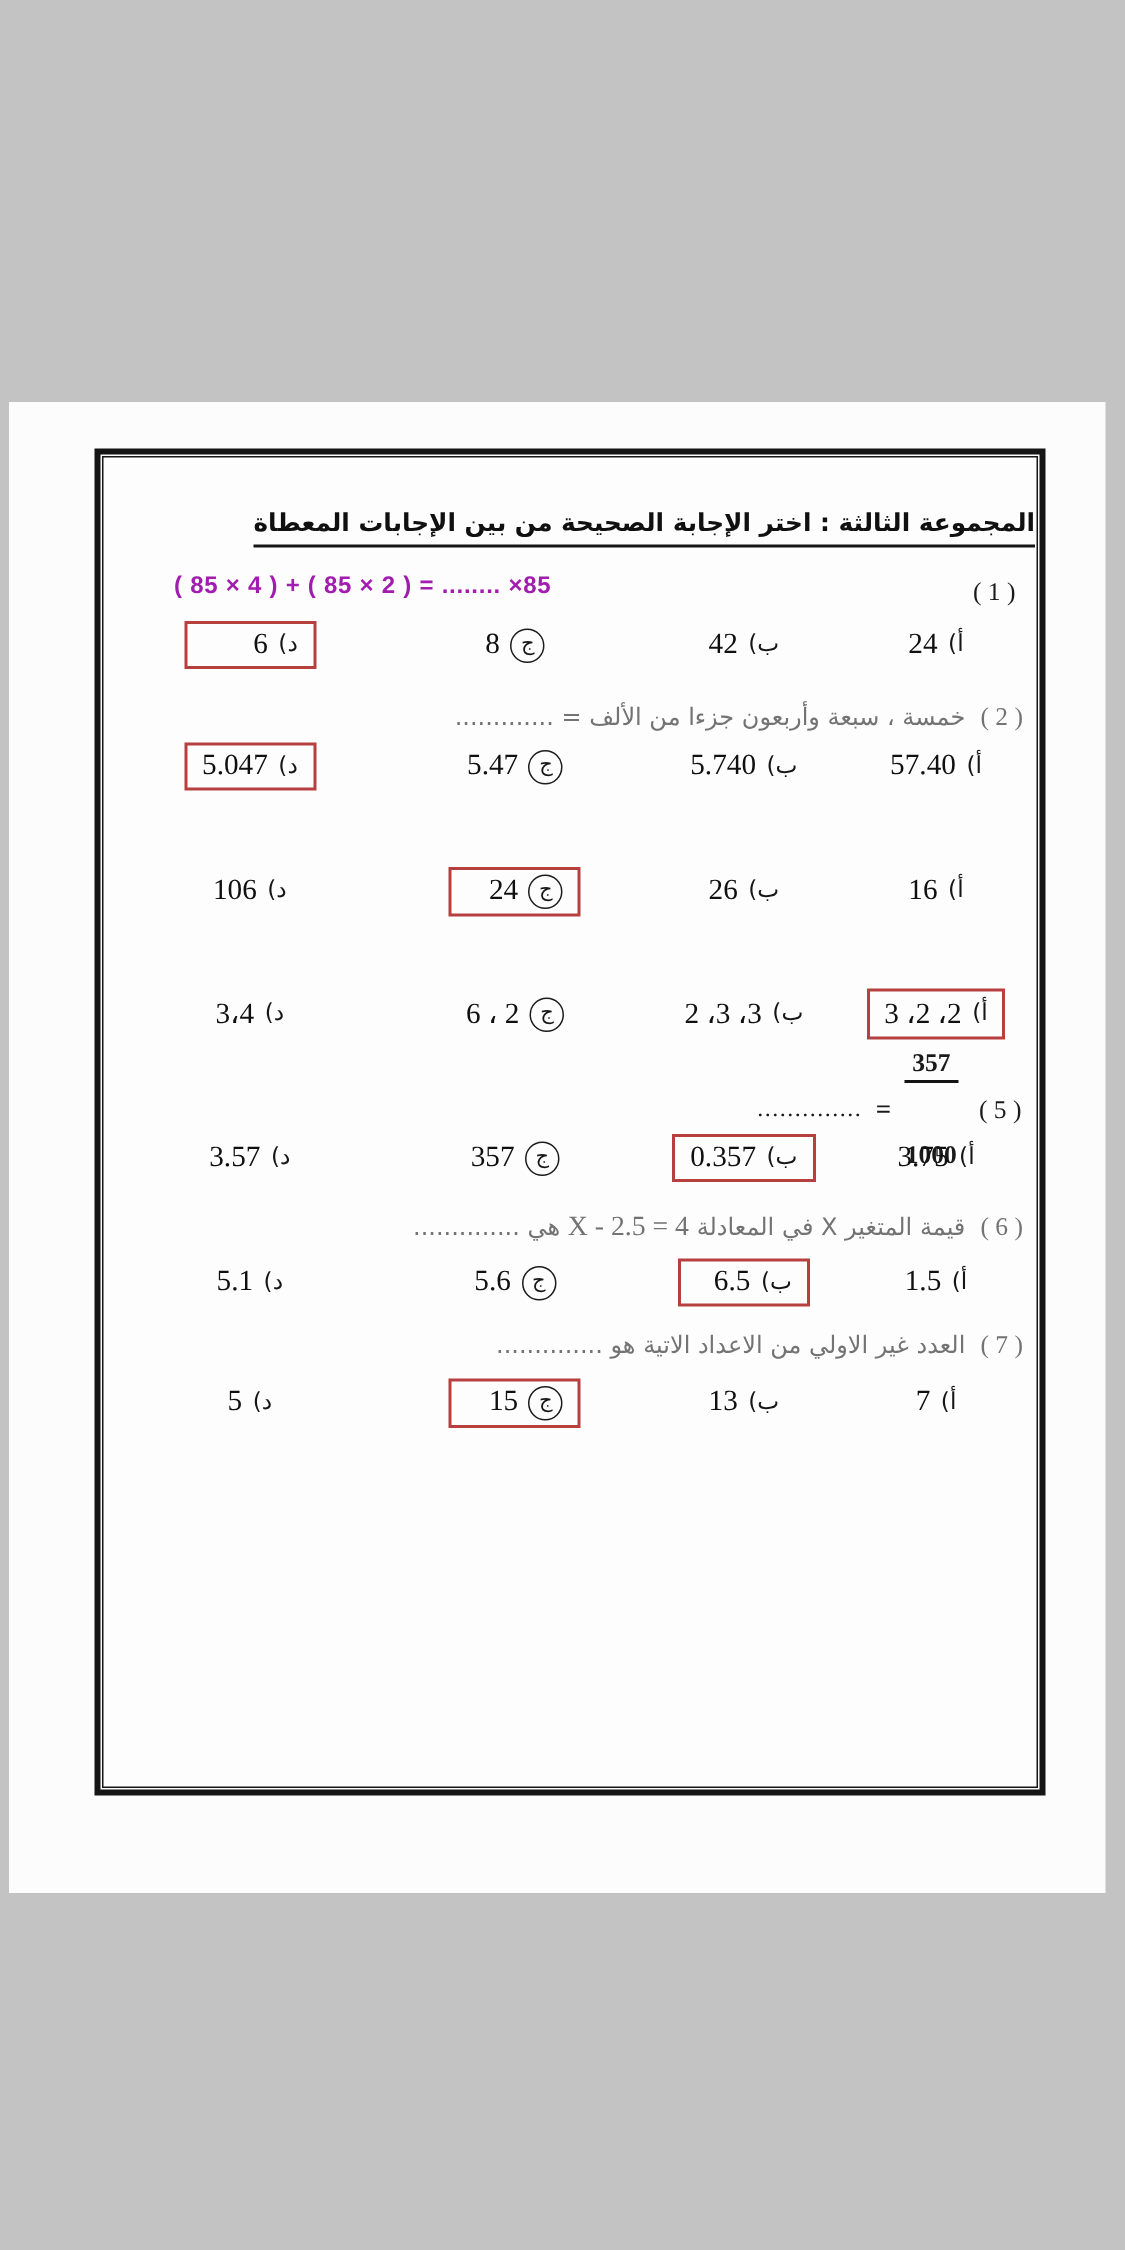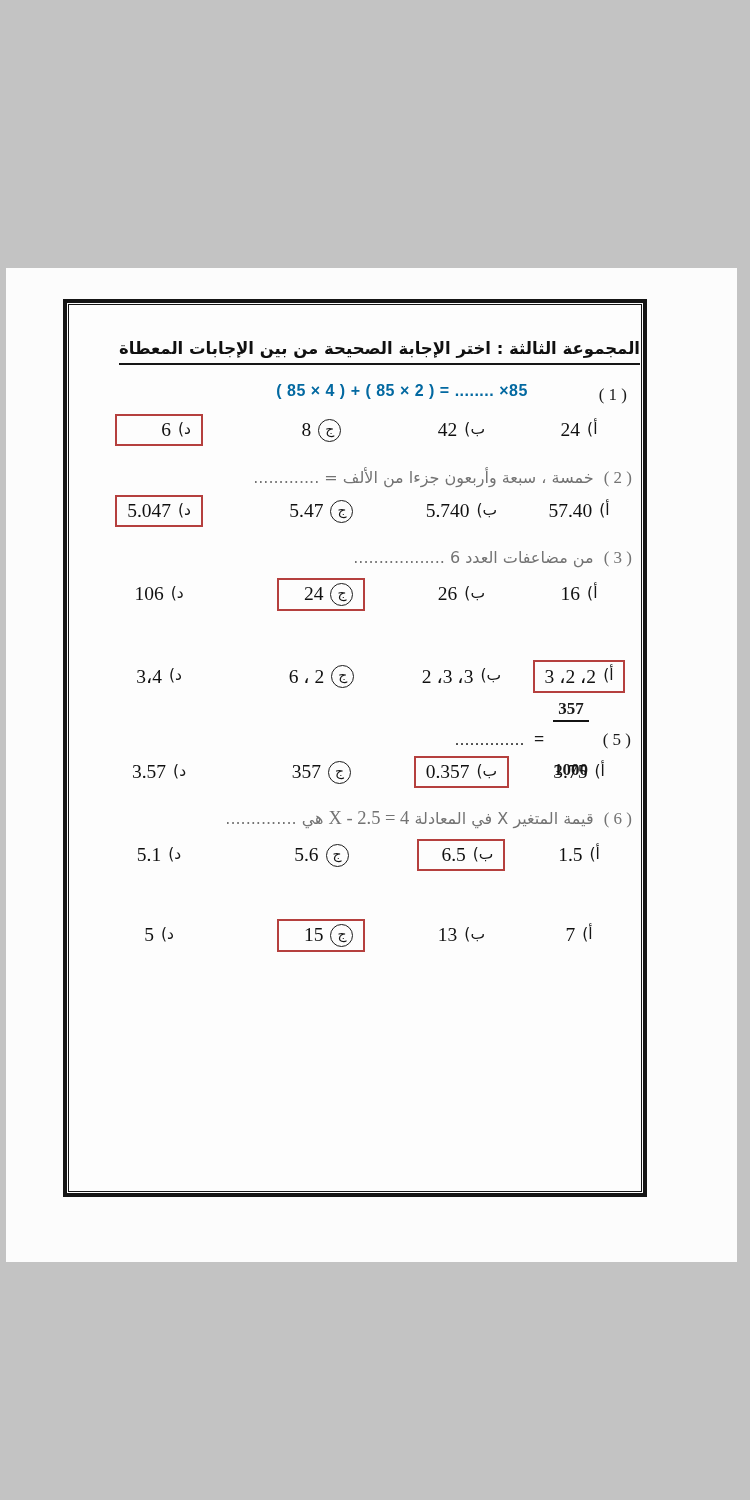--- a/index.html
+++ b/index.html
@@ -7,21 +7,21 @@
     width:750px;height:1500px;position:relative;overflow:hidden;
     background:#c3c3c3;
     font-family:"Liberation Serif","DejaVu Sans",serif;
     color:#1a1a1a;
   }
   .paper{
     position:absolute;left:6px;top:268px;width:731px;height:994px;
     background:#fcfcfc;
   }
   .frame{
-    position:absolute;left:57px;top:31px;width:584px;height:898px;
+    position:absolute;left:57px;top:31px;width:634px;height:898px;
     box-sizing:border-box;border:4px solid #151515;background:#fdfdfd;
   }
   .frame-inner{
     position:absolute;inset:1px;border:1px solid #151515;
   }
   .row{position:absolute;left:0;right:0;direction:rtl;}
   
   .title-row{text-align:right;padding-right:1px;}
   .title{
     display:inline-block;font-family:"DejaVu Sans",sans-serif;
@@ -33,23 +33,23 @@
   .qheader{
     font-family:"DejaVu Sans",sans-serif;font-size:16px;color:#737373;
     padding-right:9px;line-height:26px;white-space:nowrap;
   }
   .qnum{font-family:"Liberation Serif",serif;font-size:17px;margin-left:5px;}
   .qtext{}
   .eq6{font-family:"Liberation Serif",serif;font-size:18.5px;}
   
   .q1row{height:26px;}
   .eq{
-    display:block;position:relative;left:47px;text-align:center;
+    display:block;position:relative;left:47px;text-align:left;
     direction:ltr;font-family:"Liberation Sans","DejaVu Sans",sans-serif;
-    font-weight:bold;font-size:16px;letter-spacing:.5px;color:#0369a1;
+    font-weight:bold;font-size:16px;letter-spacing:.5px;color:#a21caf;
   }
   .qnum-abs{position:absolute;right:14px;top:0;line-height:26px;margin-left:0;}
   
   .q5row{display:flex;align-items:center;padding-right:10px;gap:9px;
          font-family:"DejaVu Sans",sans-serif;font-size:16px;}
   .frac{
     display:inline-flex;flex-direction:column;align-items:center;
     font-family:"Liberation Serif",serif;font-weight:bold;font-size:17px;
     line-height:1.2;direction:ltr;
   }
@@ -154,24 +154,20 @@
             </span>
           </div>
         <div class="col col-d">
             <span class="opt correct">
               <span class="letter">د)</span>
               <span class="val">5.047</span>
             </span>
           </div>
       </div>
 
-      <div class="row qheader" style="top:240px">
-        <span class="qnum">( 3 )</span>
-        <span class="qtext">من مضاعفات العدد 6 ..................</span>
-      </div>
 
       <div class="row opts" style="top:269px">
         <div class="col col-a">
             <span class="opt">
               <span class="letter">أ)</span>
               <span class="val">16</span>
             </span>
           </div>
         <div class="col col-b">
             <span class="opt">
@@ -285,20 +281,24 @@
             </span>
           </div>
         <div class="col col-d">
             <span class="opt">
               <span class="letter">د)</span>
               <span class="val">5.1</span>
             </span>
           </div>
       </div>
 
+      <div class="row qheader" style="top:579px">
+        <span class="qnum">( 7 )</span>
+        <span class="qtext">العدد غير الاولي من الاعداد الاتية هو ..............</span>
+      </div>
 
       <div class="row opts" style="top:610px">
         <div class="col col-a">
             <span class="opt">
               <span class="letter">أ)</span>
               <span class="val">7</span>
             </span>
           </div>
         <div class="col col-b">
             <span class="opt">

